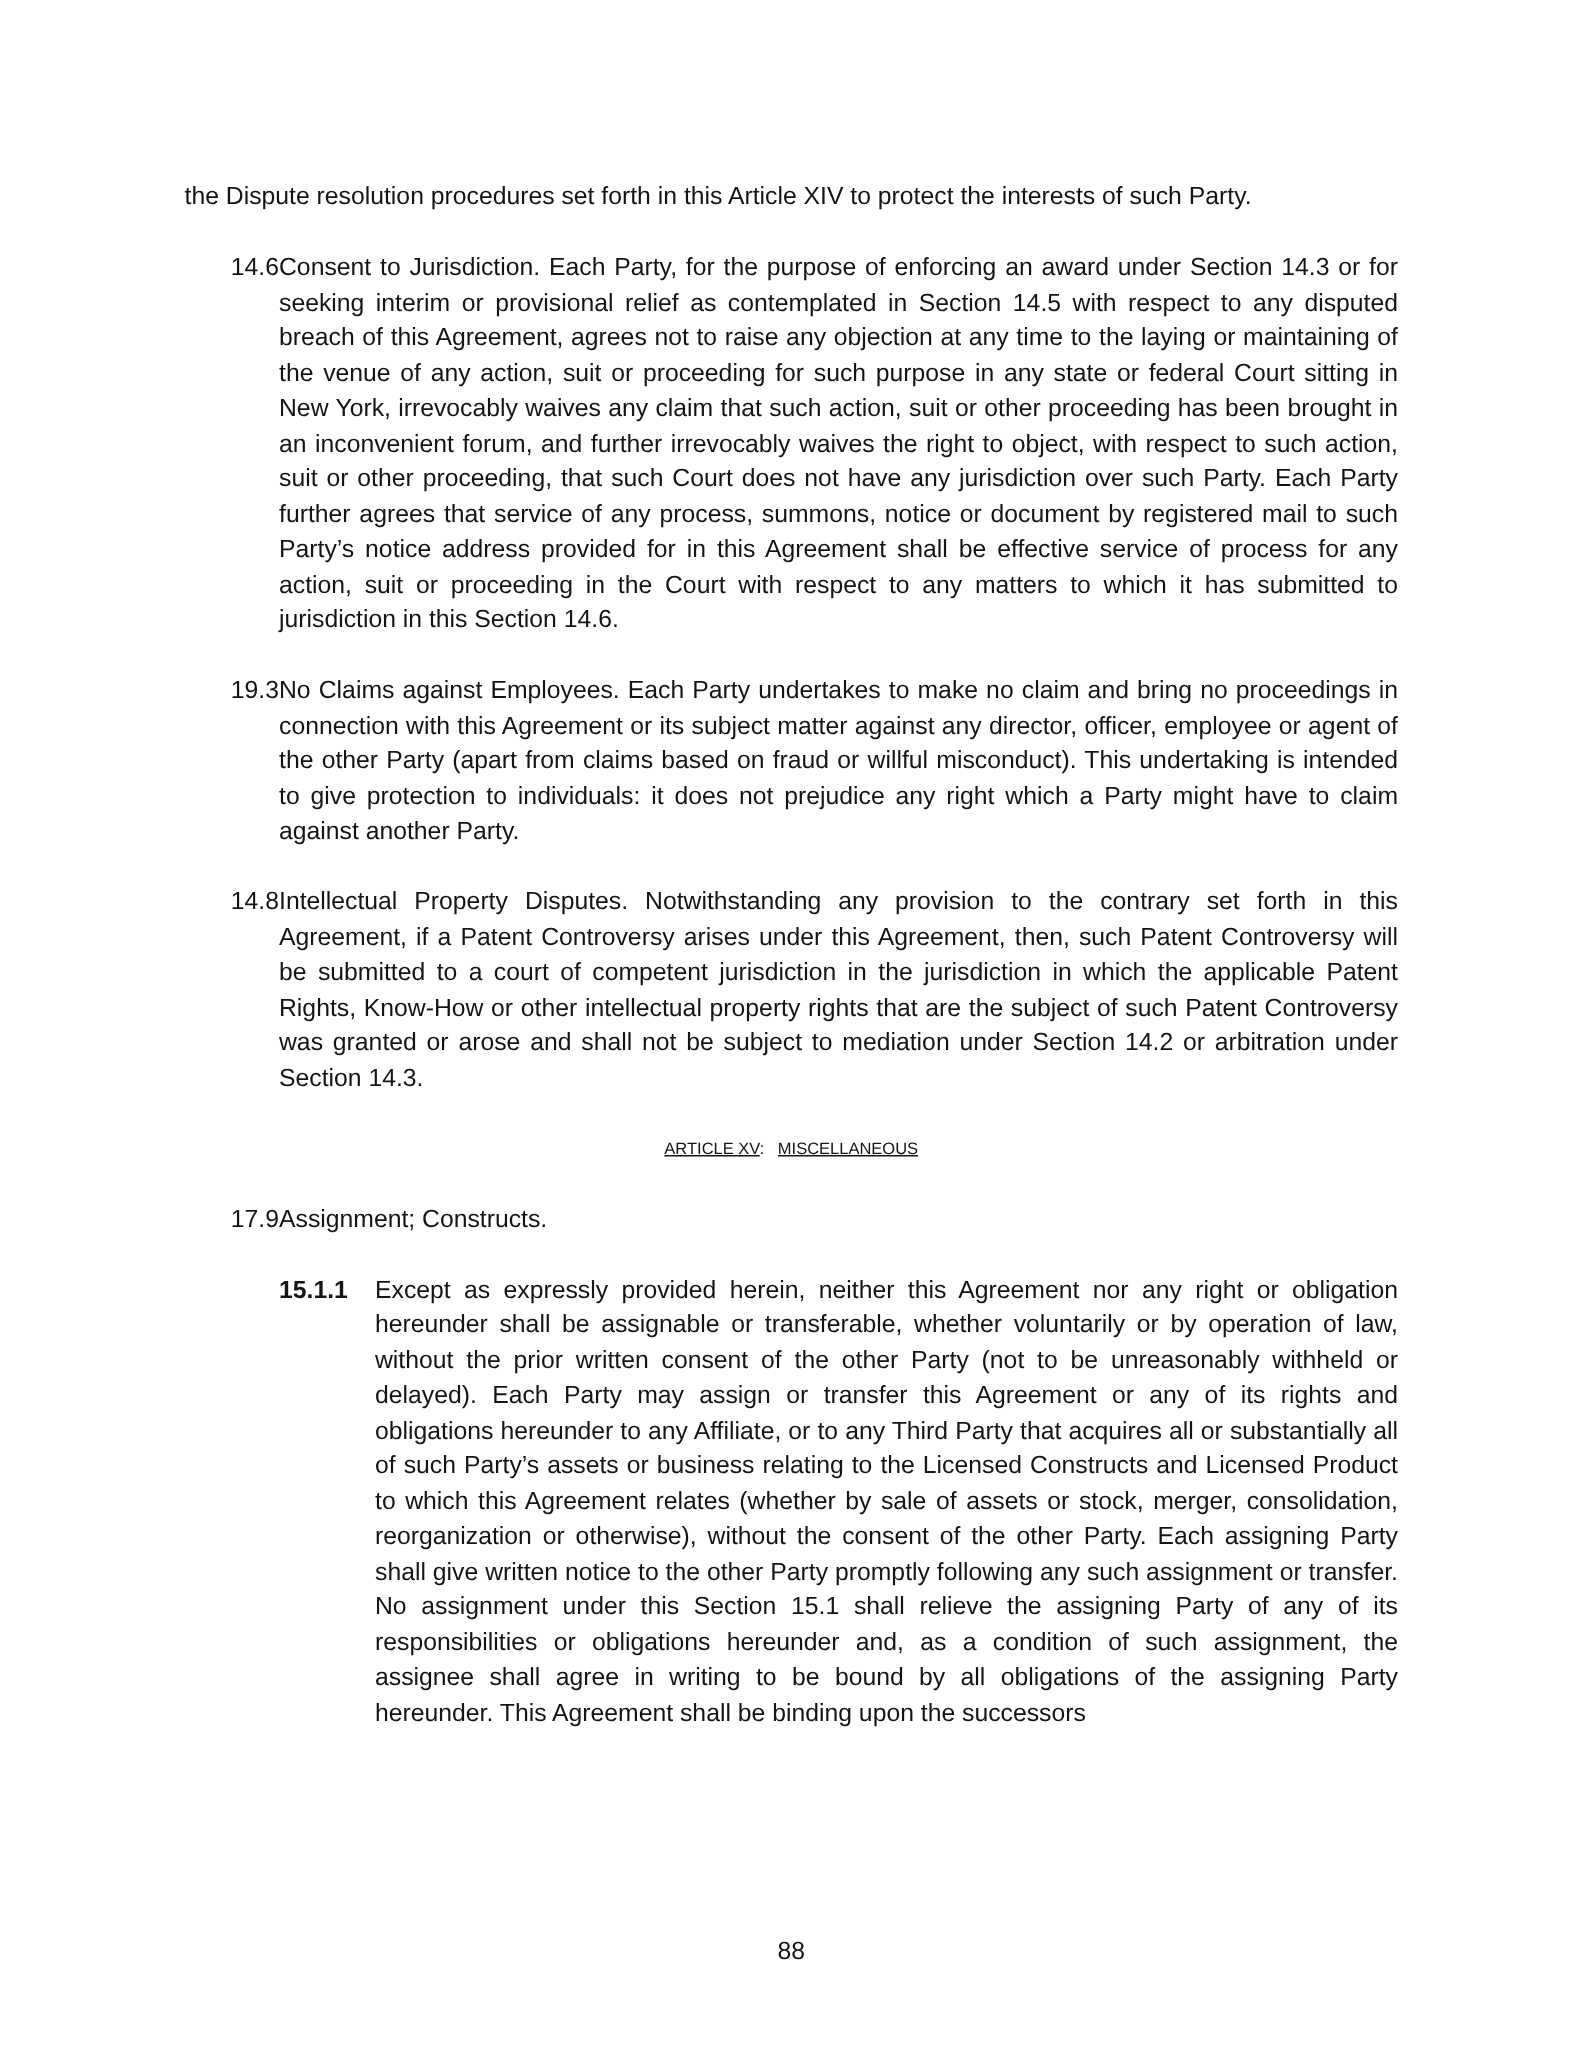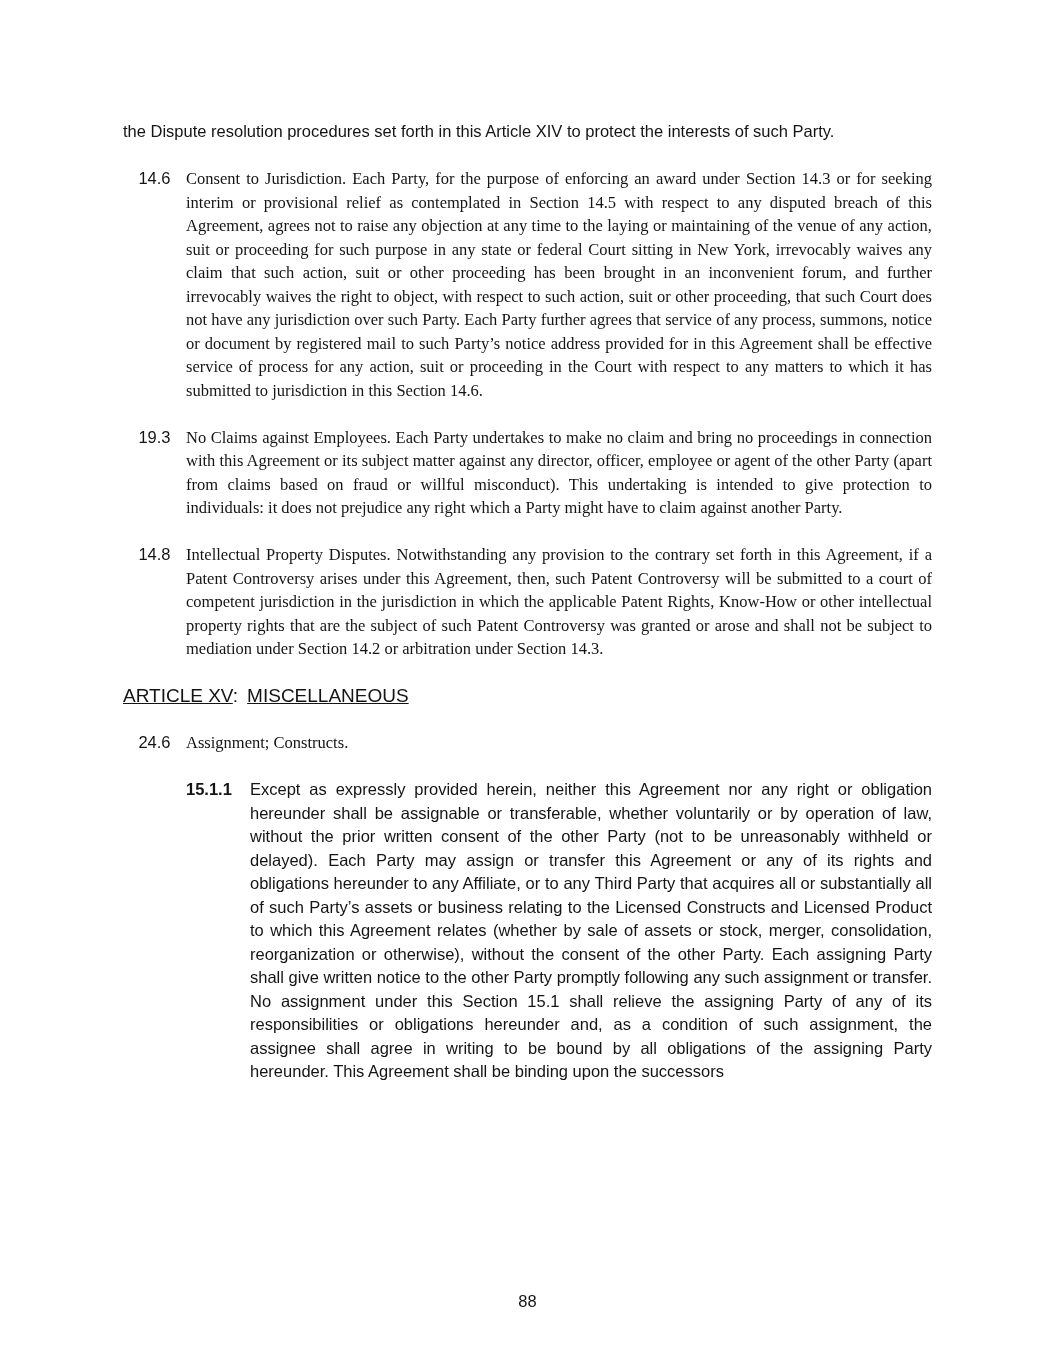--- a/index.html
+++ b/index.html
@@ -23,30 +23,29 @@
   .cont-para {
     text-align: justify;
     margin-bottom: 23.5px;
   }
   .section {
     display: grid;
     grid-template-columns: 63px 1fr;
     margin-bottom: 23.5px;
   }
   .section .num {
-    text-align: center;
+    text-align: right;
   }
   .section .body {
     text-align: justify;
-    font-family: Liberation Serif, serif;
   }
   .article-heading {
-    font-size: 19px;
+    font-size: 11px;
     font-weight: 400;
-    text-align: left;
+    text-align: center;
     margin: 23.5px 0 23.5px 0;
   }
   .article-heading .u {
     text-decoration: underline;
   }
   .article-heading .sep {
     margin-right: 9px;
   }
   .subsection {
     display: grid;
@@ -86,21 +85,21 @@
   </div>
 
   <div class="section">
     <div class="num">14.8</div>
     <p class="body">Intellectual Property Disputes.  Notwithstanding any provision to the contrary set forth in this Agreement, if a Patent Controversy arises under this Agreement, then, such Patent Controversy will be submitted to a court of competent jurisdiction in the jurisdiction in which the applicable Patent Rights, Know-How or other intellectual property rights that are the subject of such Patent Controversy was granted or arose and shall not be subject to mediation under Section 14.2 or arbitration under Section 14.3.</p>
   </div>
 
   <h2 class="article-heading"><span class="u">ARTICLE XV</span><span class="sep">:</span><span class="u">MISCELLANEOUS</span></h2>
 
   <div class="section">
-    <div class="num">24.6</div>
+    <div class="num">17.9</div>
     <p class="body">Assignment; Constructs.</p>
   </div>
 
   <div class="subsection">
     <div class="num">15.1.1</div>
     <p class="body">Except as expressly provided herein, neither this Agreement nor any right or obligation hereunder shall be assignable or transferable, whether voluntarily or by operation of law, without the prior written consent of the other Party (not to be unreasonably withheld or delayed).  Each Party may assign or transfer this Agreement or any of its rights and obligations hereunder to any Affiliate, or to any Third Party that acquires all or substantially all of such Party’s assets or business relating to the Licensed Constructs and Licensed Product to which this Agreement relates (whether by sale of assets or stock, merger, consolidation, reorganization or otherwise), without the consent of the other Party.  Each assigning Party shall give written notice to the other Party promptly following any such assignment or transfer.  No assignment under this Section 15.1 shall relieve the assigning Party of any of its responsibilities or obligations hereunder and, as a condition of such assignment, the assignee shall agree in writing to be bound by all obligations of the assigning Party hereunder.  This Agreement shall be binding upon the successors</p>
   </div>
 
   <div class="page-number">88</div>
 

